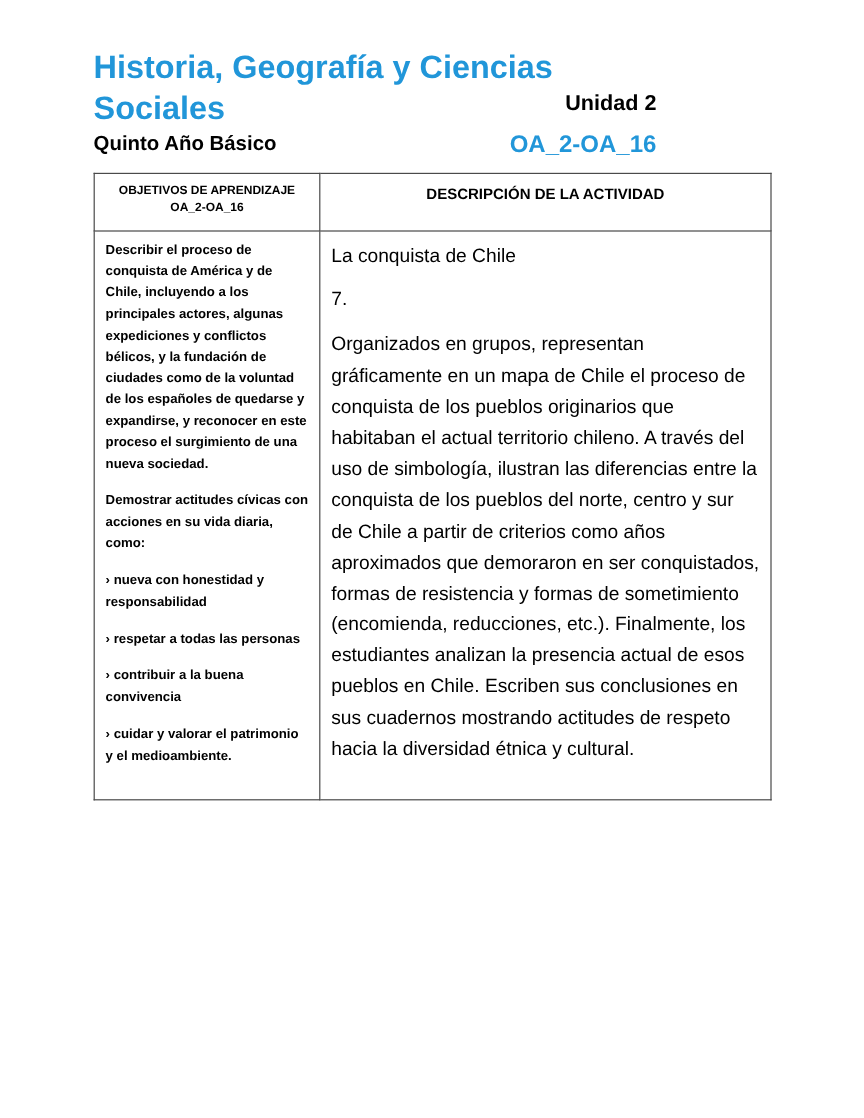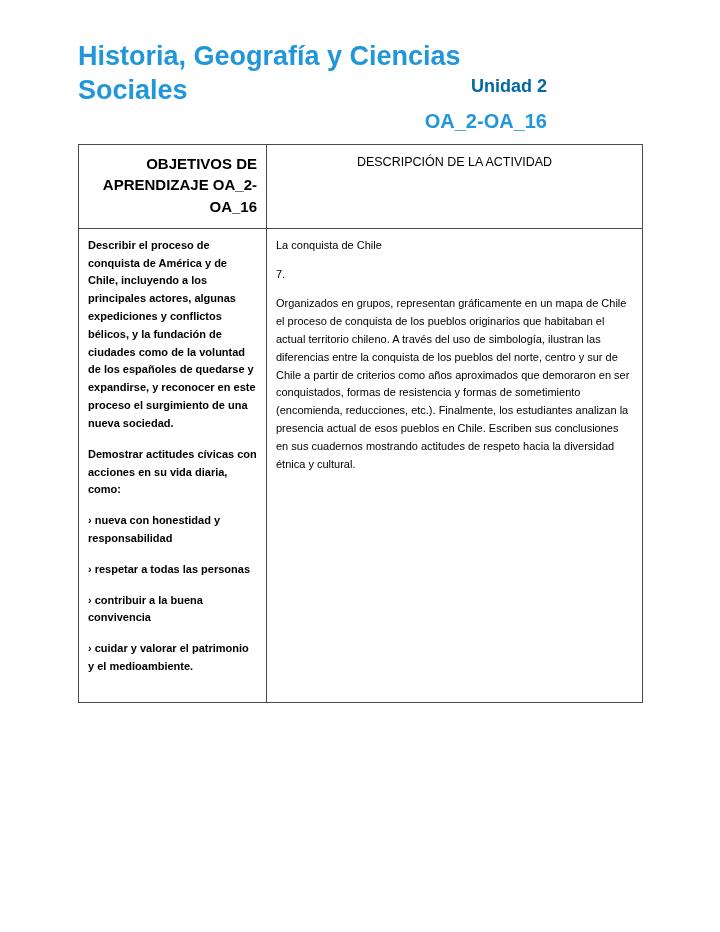--- a/index.html
+++ b/index.html
@@ -47,21 +47,21 @@
     position: absolute;
     left: 0;
     top: 0;
   }
   .unit-label {
     position: absolute;
     right: 0;
     top: -34px;
     font-size: 18px;
     font-weight: bold;
-    color: #0369a1;
+    color: #000000;
   }
   .oa-label {
     position: absolute;
     right: 0;
     top: 0px;
     font-size: 20px;
     font-weight: bold;
     color: #2196d9;
   }
   
@@ -83,60 +83,61 @@
   table.activities th,
   table.activities td {
     border: 1px solid #4a4a4a;
     vertical-align: top;
     padding: 8px 9px 10px 9px;
   }
   .col-obj { width: 188px; }
   .col-desc { width: 376px; }
 
   th.head-obj {
-    text-align: right;
-    font-size: 15px;
+    text-align: center;
+    font-size: 10px;
     font-weight: bold;
     line-height: 1.45;
   }
   th.head-desc {
     font-size: 12.5px;
-    font-weight: normal;
+    font-weight: bold;
     line-height: 1.45;
   }
   td.objectives {
     font-size: 11px;
     font-weight: bold;
     line-height: 1.62;
   }
   td.objectives p {
     margin: 0 0 13px 0;
   }
   td.objectives p:last-child { margin-bottom: 16px; }
 
   td.description {
-    font-size: 11px;
+    font-size: 16px;
     line-height: 1.62;
   }
   td.description p {
     margin: 0 0 11px 0;
   }
   td.description p:last-child { margin-bottom: 0; margin-top: 12px; }
   .act-title { }
   .act-number { font-weight: normal; }
   .bullet-line { }
 </style>
 </head>
 <body>
 
 <div class="page">
 
   <div class="header">
     <h1 class="doc-title">Historia, Geografía y Ciencias Sociales</h1>
     <div class="subtitle-row">
+      <span class="doc-subtitle">Quinto Año Básico</span>
       <span class="unit-label">Unidad 2</span>
       <span class="oa-label">OA_2-OA_16</span>
     </div>
   </div>
 
 
   <table class="activities">
     <colgroup>
       <col class="col-obj">
       <col class="col-desc">

